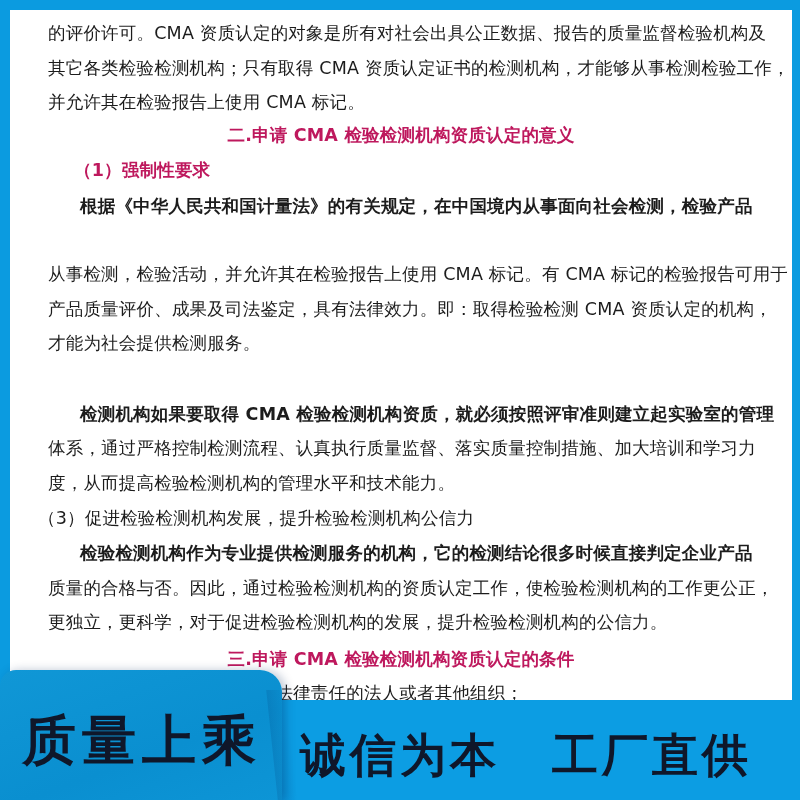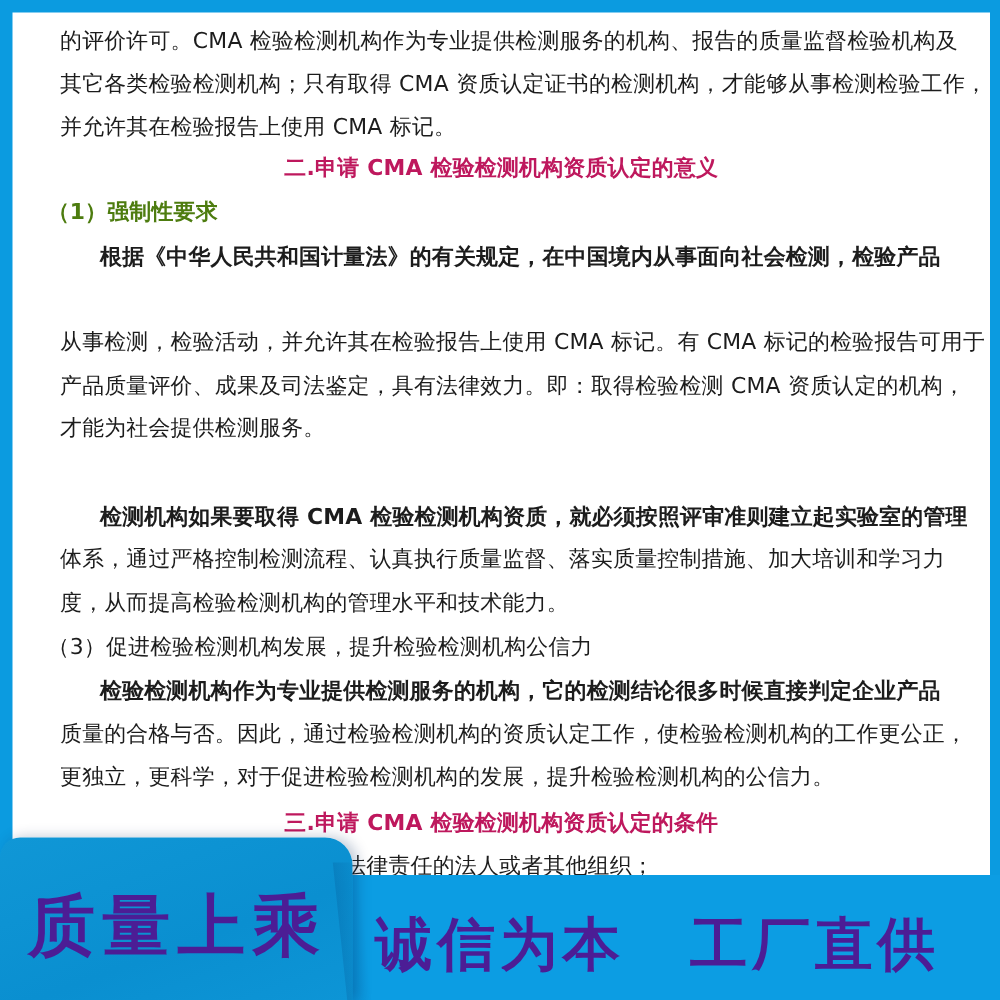--- a/index.html
+++ b/index.html
@@ -13,51 +13,51 @@
     position: absolute; left: 10px; top: 10px; width: 782px; height: 690px;
     background: #ffffff; overflow: hidden;
   }
   .line {
     position: absolute; left: 38px; right: 12px;
     font-size: 17.5px; color: #1c1c1c; white-space: nowrap;
     letter-spacing: 0.2px; line-height: 22px;
   }
   .line.indent { left: 70px; font-weight: bold; }
   .line.center { left: 0; right: 0; text-align: center; font-weight: bold; color: #be185d; }
-  .line.bold { font-weight: bold; color: #4d7c0f; }
+  .line.bold { font-weight: bold; color: #be185d; margin-left: 36px; }
   .banner-right {
     position: absolute; left: 0; top: 700px; width: 800px; height: 100px;
     background: #0c9de3;
   }
   .banner-left {
     position: absolute; left: 0; top: 670px; width: 282px; height: 130px;
     background: linear-gradient(160deg, #1097d6 0%, #0a8fd0 60%, #0d95d6 100%);
     border-top-left-radius: 16px; border-top-right-radius: 22px;
     box-shadow: 4px 0 10px rgba(0,40,90,0.25);
     transform-origin: bottom left;
   }
   .banner-left::after {
     content: ""; position: absolute; right: -10px; top: 20px; width: 20px; height: 110px;
     background: linear-gradient(90deg, rgba(0,60,120,0.18), rgba(0,0,0,0));
     transform: skewX(6deg);
   }
   .slogan {
-    position: absolute; color: #4c1d95; font-weight: bold;
+    position: absolute; color: #0f172a; font-weight: bold;
     font-family: Liberation Mono, monospace; white-space: nowrap;
     letter-spacing: 4px;
   }
   .slogan.main { left: 22px; top: 705px; font-size: 54px; letter-spacing: 6px; }
   .slogan.s2 { left: 300px; top: 725px; font-size: 46px; }
   .slogan.s3 { left: 552px; top: 725px; font-size: 46px; }
 </style>
 </head>
 <body>
 
 <div class="page">
-  <div class="line" style="top:12px">的评价许可。CMA 检验检测机构作为专业提供检测服务的机构、报告的质量监督检验机构及</div>
+  <div class="line" style="top:12px">的评价许可。CMA 资质认定的对象是所有对社会出具公正数据、报告的质量监督检验机构及</div>
   <div class="line" style="top:47px">其它各类检验检测机构；只有取得 CMA 资质认定证书的检测机构，才能够从事检测检验工作，</div>
   <div class="line" style="top:81px">并允许其在检验报告上使用 CMA 标记。</div>
 
   <div class="line center" style="top:114px">二.申请 CMA 检验检测机构资质认定的意义</div>
   <div class="line bold" style="left:28px; top:149px">（1）强制性要求</div>
 
   <div class="line indent" style="top:185px">根据《中华人民共和国计量法》的有关规定，在中国境内从事面向社会检测，检验产品</div>
   <div class="line" style="top:288px">产品质量评价、成果及司法鉴定，具有法律效力。即：取得检验检测 CMA 资质认定的机构，</div>
   <div class="line" style="top:253px">从事检测，检验活动，并允许其在检验报告上使用 CMA 标记。有 CMA 标记的检验报告可用于</div>
   <div class="line" style="top:322px">才能为社会提供检测服务。</div>

